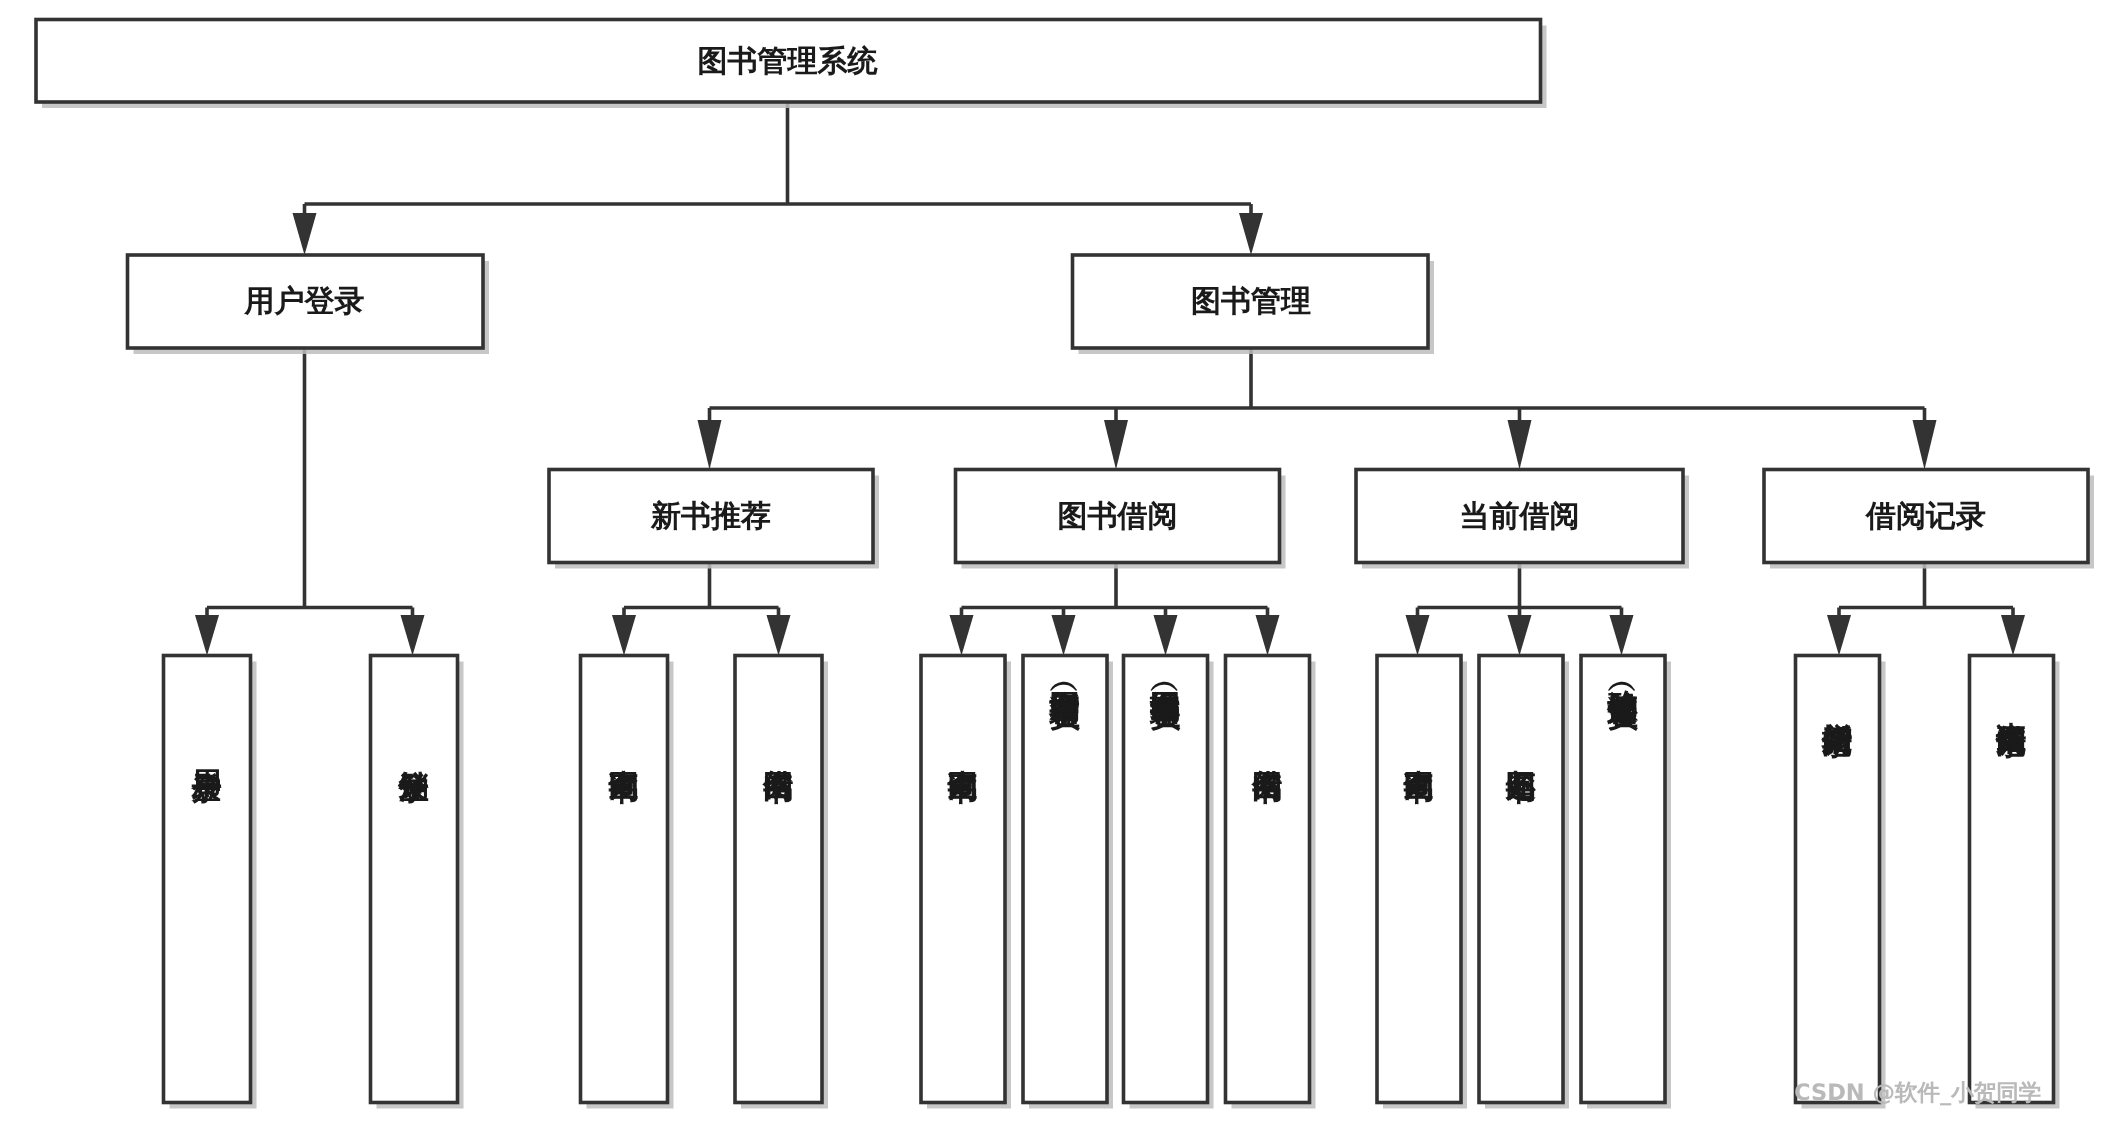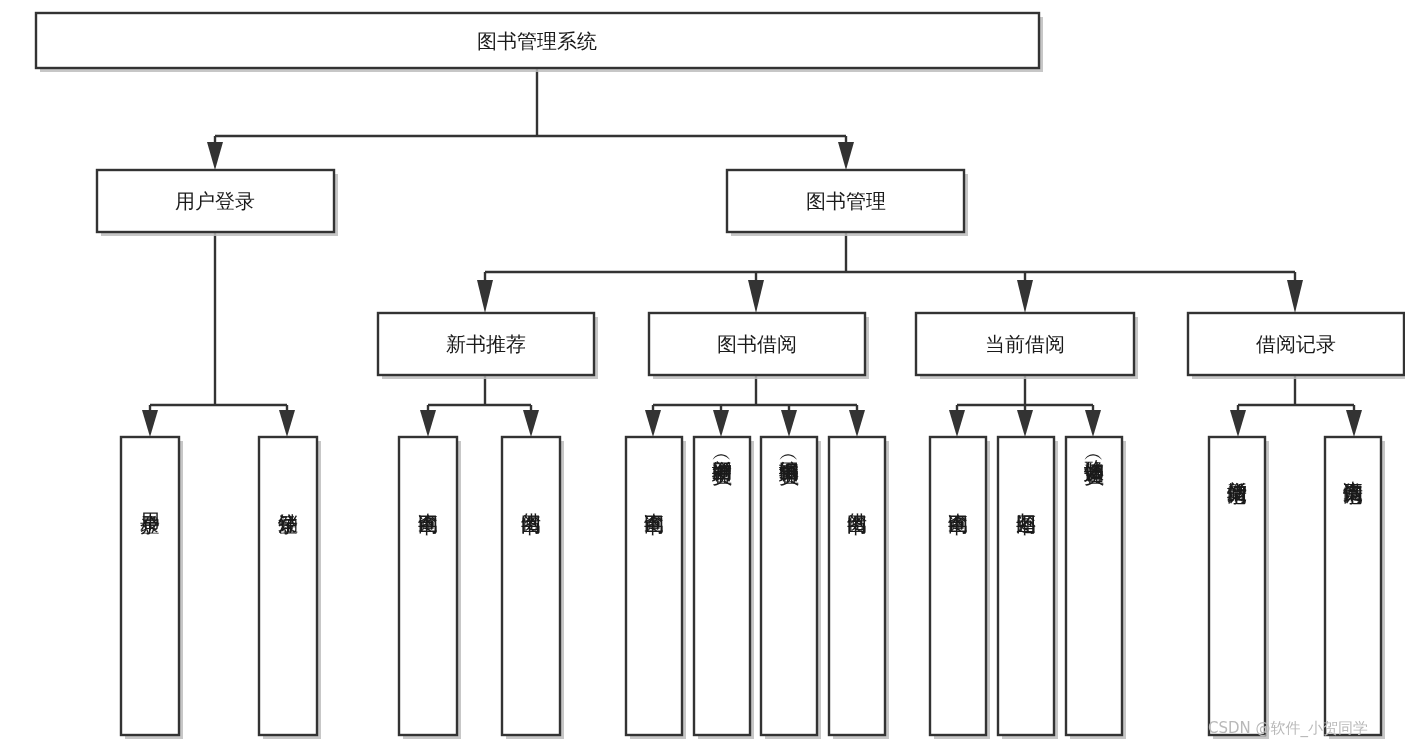--- a/index.html
+++ b/index.html
@@ -9,23 +9,24 @@
   }
   body {
     width: 1405px;
     height: 747px;
     font-family: "Liberation Sans", "DejaVu Sans", sans-serif;
     overflow: hidden;
     position: relative;
   }
   #diagram-root {
     position: absolute;
-    left: 16px; top: 0;
+    left: 4px; top: 0;
     width: 1306px;
     height: 747px;
+    font-weight: bold;
   }
   svg.diagram {
     display: block;
     width: 1405px;
     height: 747px;
   }
   .node-rect {
     fill: #ffffff;
     stroke: #333333;
     stroke-width: 2.4;

